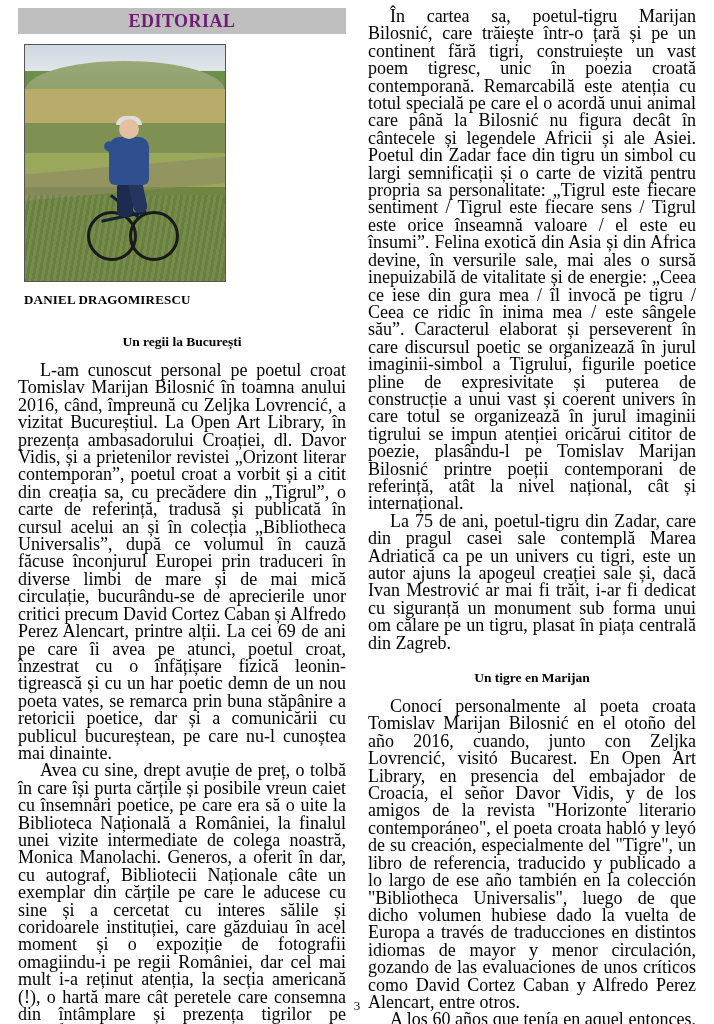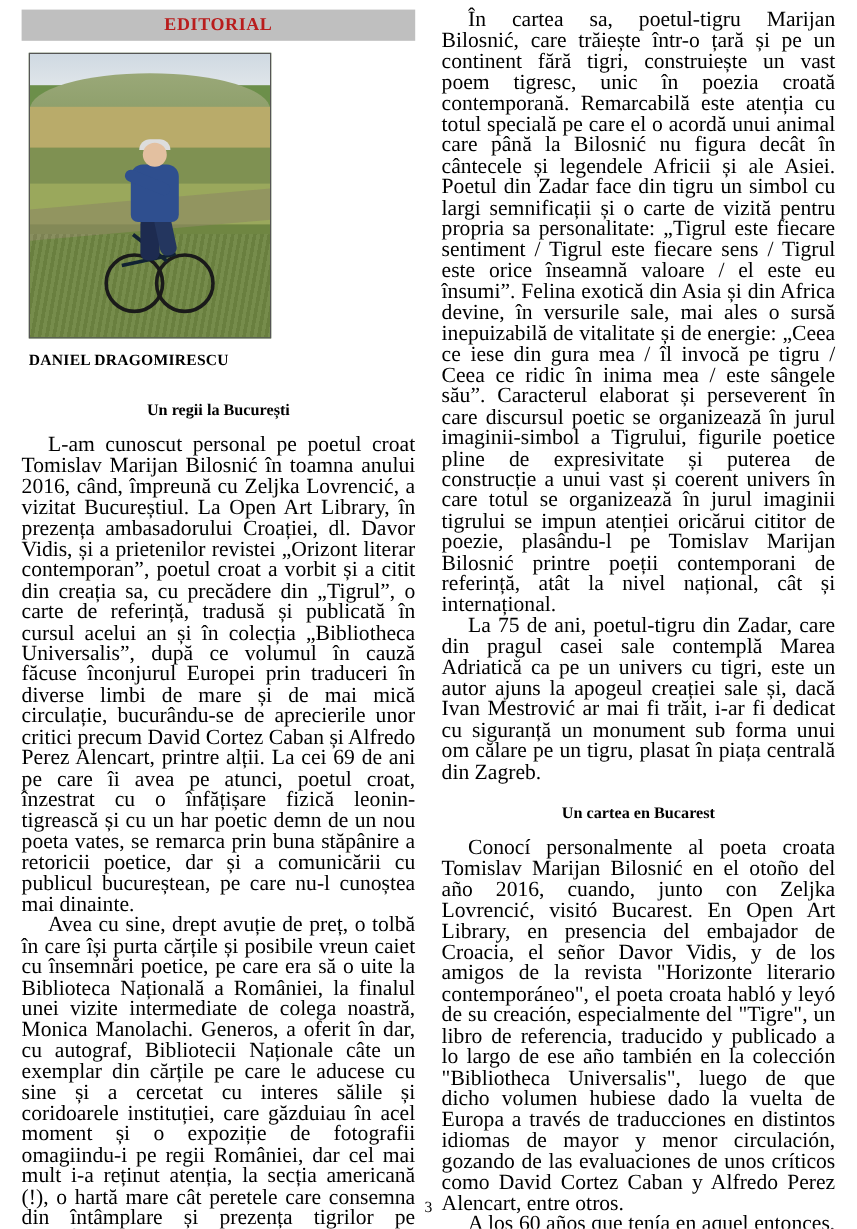--- a/index.html
+++ b/index.html
@@ -37,24 +37,24 @@
   
   .editorial-banner {
     background: #bfbfbf;
     height: 26px;
     display: flex;
     align-items: center;
     justify-content: center;
     margin-bottom: 10px;
   }
   .editorial-banner .label {
-    color: #b91c1c;
+    color: #701a75;
     font-family: "Liberation Serif", serif;
     font-weight: bold;
-    font-size: 15px;
+    font-size: 18px;
     letter-spacing: 0.5px;
     text-align: right;
   }
 
   
   .photo-wrap {
     width: 200px;
     height: 236px;
     margin: 0 0 10px 6px;
     border: 1px solid #555;
@@ -270,21 +270,21 @@
       <p class="body">Avea cu sine, drept avuție de preț, o tolbă în care își purta cărțile și posibile vreun caiet cu însemnări poetice, pe care era să o uite la Biblioteca Națională a României, la finalul unei vizite intermediate de colega noastră, Monica Manolachi. Generos, a oferit în dar, cu autograf, Bibliotecii Naționale câte un exemplar din cărțile pe care le aducese cu sine și a cercetat cu interes sălile și coridoarele instituției, care găzduiau în acel moment și o expoziție de fotografii omagiindu-i pe regii României, dar cel mai mult i-a reținut atenția, la secția americană (!), o hartă mare cât peretele care consemna din întâmplare și prezența tigrilor pe suprafața terestră.</p>
       <p class="body">Era și normal ca poetul-tigru de la Marea Adriatică să îi salute pe frații săi din Africa, într-o formă poetică și simbolică, expuși pe o hartă din marea bibliotecă.</p>
 
     </div>
 
     <div class="col col-right">
 
       <p class="body">În cartea sa, poetul-tigru Marijan Bilosnić, care trăiește într-o țară și pe un continent fără tigri, construiește un vast poem tigresc, unic în poezia croată contemporană. Remarcabilă este atenția cu totul specială pe care el o acordă unui animal care până la Bilosnić nu figura decât în cântecele și legendele Africii și ale Asiei. Poetul din Zadar face din tigru un simbol cu largi semnificații și o carte de vizită pentru propria sa personalitate: „Tigrul este fiecare sentiment / Tigrul este fiecare sens / Tigrul este orice înseamnă valoare / el este eu însumi”. Felina exotică din Asia și din Africa devine, în versurile sale, mai ales o sursă inepuizabilă de vitalitate și de energie: „Ceea ce iese din gura mea / îl invocă pe tigru / Ceea ce ridic în inima mea / este sângele său”. Caracterul elaborat și perseverent în care discursul poetic se organizează în jurul imaginii-simbol a Tigrului, figurile poetice pline de expresivitate și puterea de construcție a unui vast și coerent univers în care totul se organizează în jurul imaginii tigrului se impun atenției oricărui cititor de poezie, plasându-l pe Tomislav Marijan Bilosnić printre poeții contemporani de referință, atât la nivel național, cât și internațional.</p>
       <p class="body">La 75 de ani, poetul-tigru din Zadar, care din pragul casei sale contemplă Marea Adriatică ca pe un univers cu tigri, este un autor ajuns la apogeul creației sale și, dacă Ivan Mestrović ar mai fi trăit, i-ar fi dedicat cu siguranță un monument sub forma unui om călare pe un tigru, plasat în piața centrală din Zagreb.</p>
 
-      <div class="art-title second">Un cartea en Bucarest</div>
+      <div class="art-title second">Un tigre en Marijan</div>
 
       <p class="body">Conocí personalmente al poeta croata Tomislav Marijan Bilosnić en el otoño del año 2016, cuando, junto con Zeljka Lovrencić, visitó Bucarest. En Open Art Library, en presencia del embajador de Croacia, el señor Davor Vidis, y de los amigos de la revista "Horizonte literario contemporáneo", el poeta croata habló y leyó de su creación, especialmente del "Tigre", un libro de referencia, traducido y publicado a lo largo de ese año también en la colección "Bibliotheca Universalis", luego de que dicho volumen hubiese dado la vuelta de Europa a través de traducciones en distintos idiomas de mayor y menor circulación, gozando de las evaluaciones de unos críticos como David Cortez Caban y Alfredo Perez Alencart, entre otros.</p>
       <p class="body">A los 60 años que tenía en aquel entonces, el poeta croata, provisto con una apariencia física leonin-tigresa y con un don poético digno de un nuevo poeta vates, destacaba por su buen conocimiento de la retórica poética, como también por la</p>
 
     </div>
 
   </div>
 
   <div class="page-number">3</div>
 

